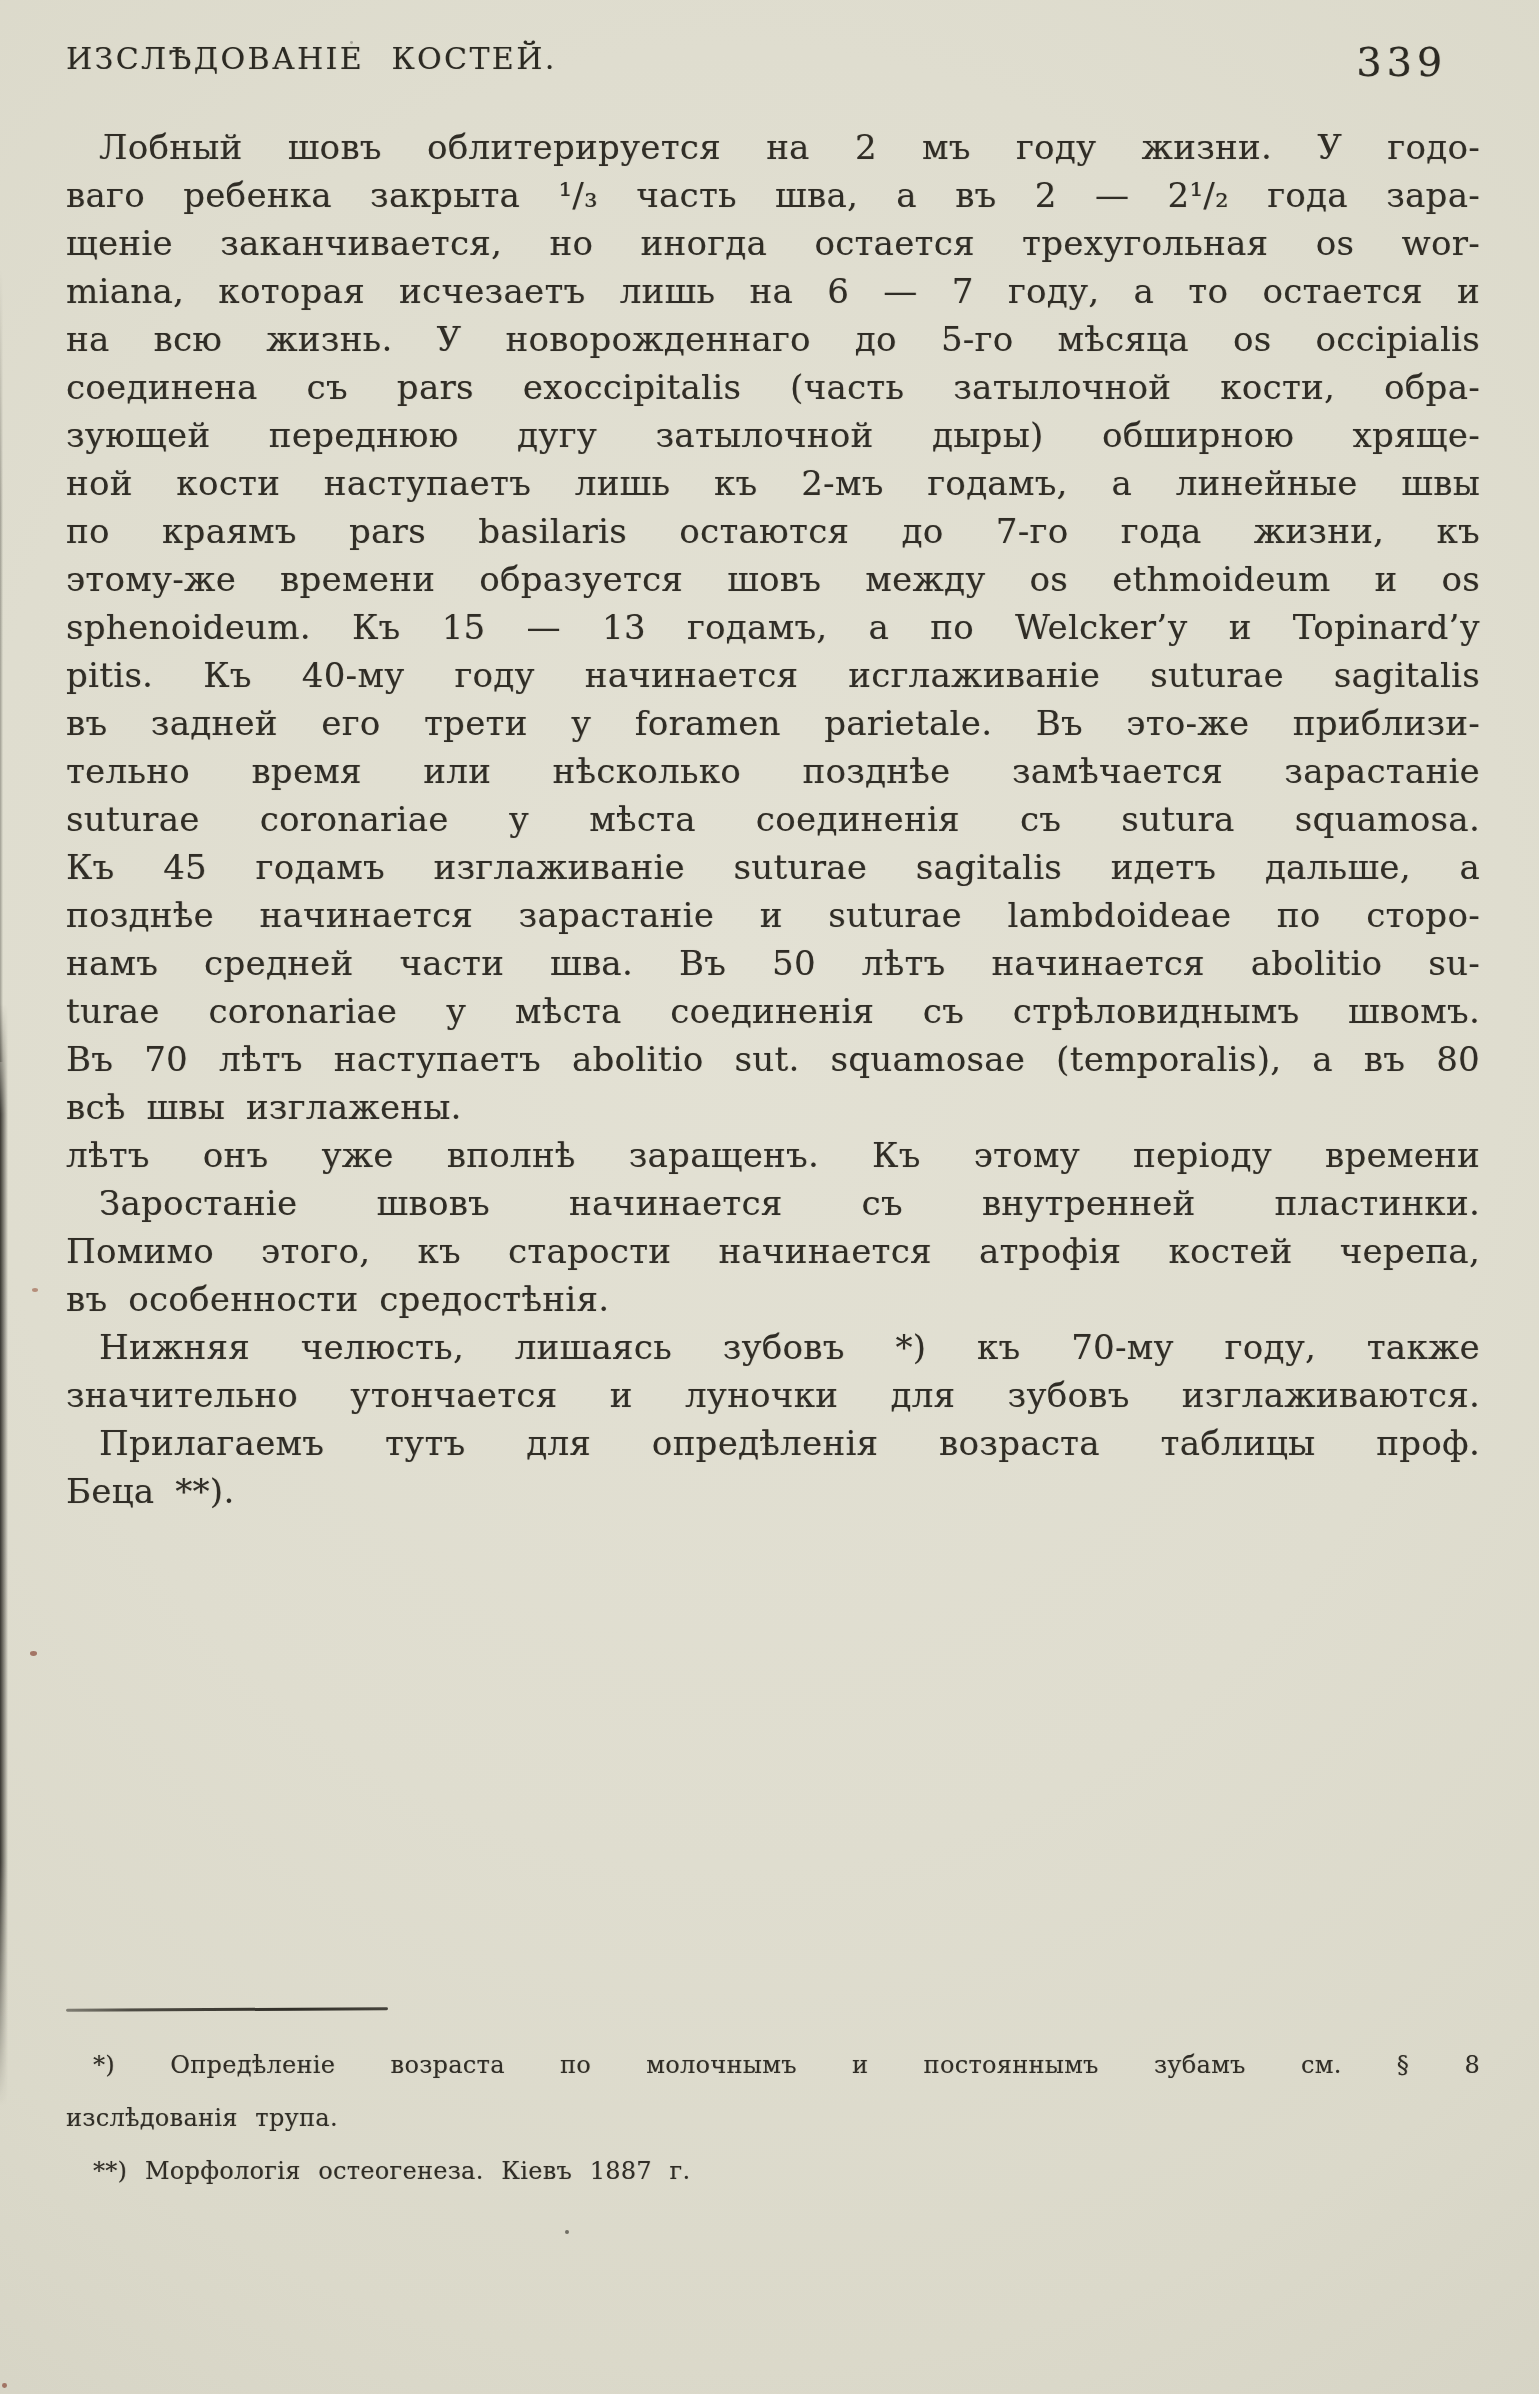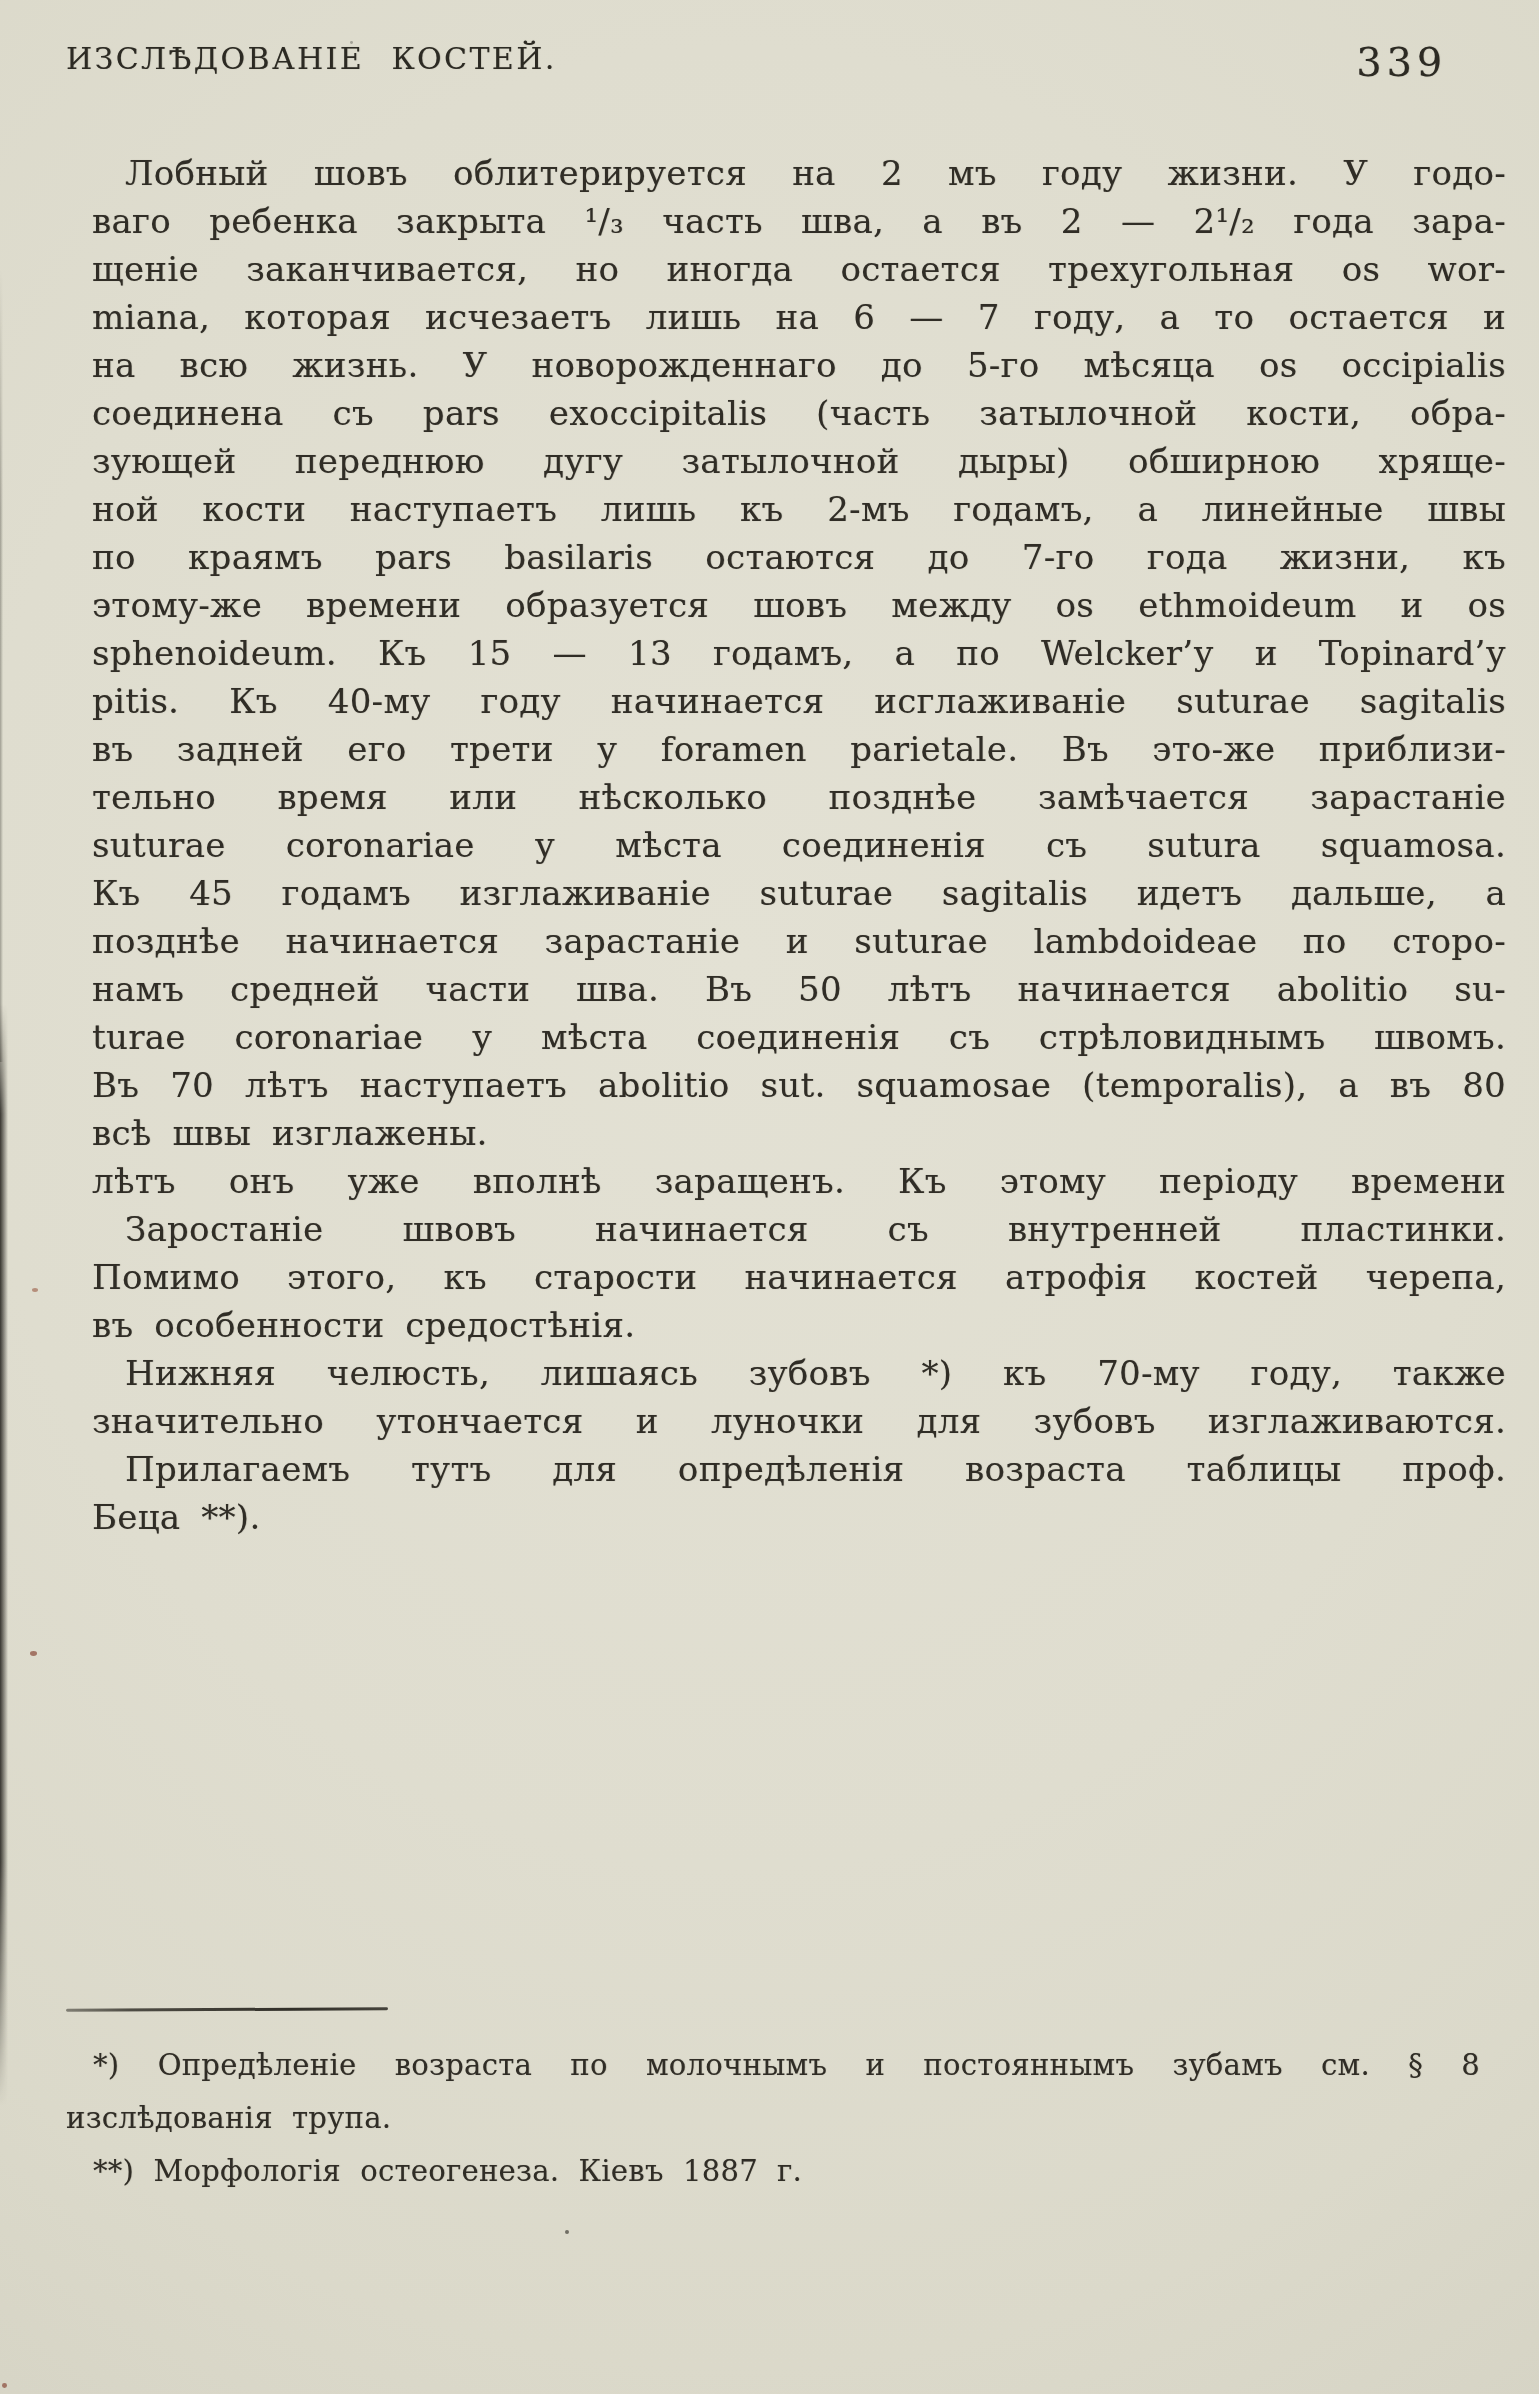--- a/index.html
+++ b/index.html
@@ -34,25 +34,24 @@
     position: absolute;
     right: 33px; top: -1.9px;
     font-size: 40px;
     letter-spacing: 4.8px;
     color: #2c2a23;
   }
 
   
   #body-text {
     position: absolute;
-    left: 66px; top: 149px; width: 1414px;
+    left: 66px; top: 123px; width: 1414px;
     font-size: 34px;
     line-height: 48px;
     letter-spacing: 0.3px;
-    margin-left: 26px;
   }
   .para { margin: 0; }
   .line {
     text-align: justify;
     text-align-last: justify;
     white-space: normal;
   }
   .line.no-just { text-align-last: left; word-spacing: 9.7px; }
   #body-text .line.indent { text-indent: 33px; }
 
@@ -63,21 +62,21 @@
     width: 322px; height: 3.4px;
     background: linear-gradient(to right,
       rgba(53,51,44,0.55) 0%, rgba(53,51,44,0.85) 20%,
       rgba(40,38,32,0.95) 70%, rgba(53,51,44,0.9) 100%);
     border-radius: 1.9px;
     transform: rotate(-0.25deg);
   }
   #footnote-text {
     position: absolute;
     left: 66px; top: 2039px; width: 1414px;
-    font-size: 29px;
+    font-size: 24px;
     line-height: 53px;
     letter-spacing: 0.3px;
   }
   #footnote-text .line.indent { text-indent: 27px; }
 
   
   .edge-left {
     position: absolute;
     left: 0; top: 1004px;
     width: 7.7px; height: 1101px;

